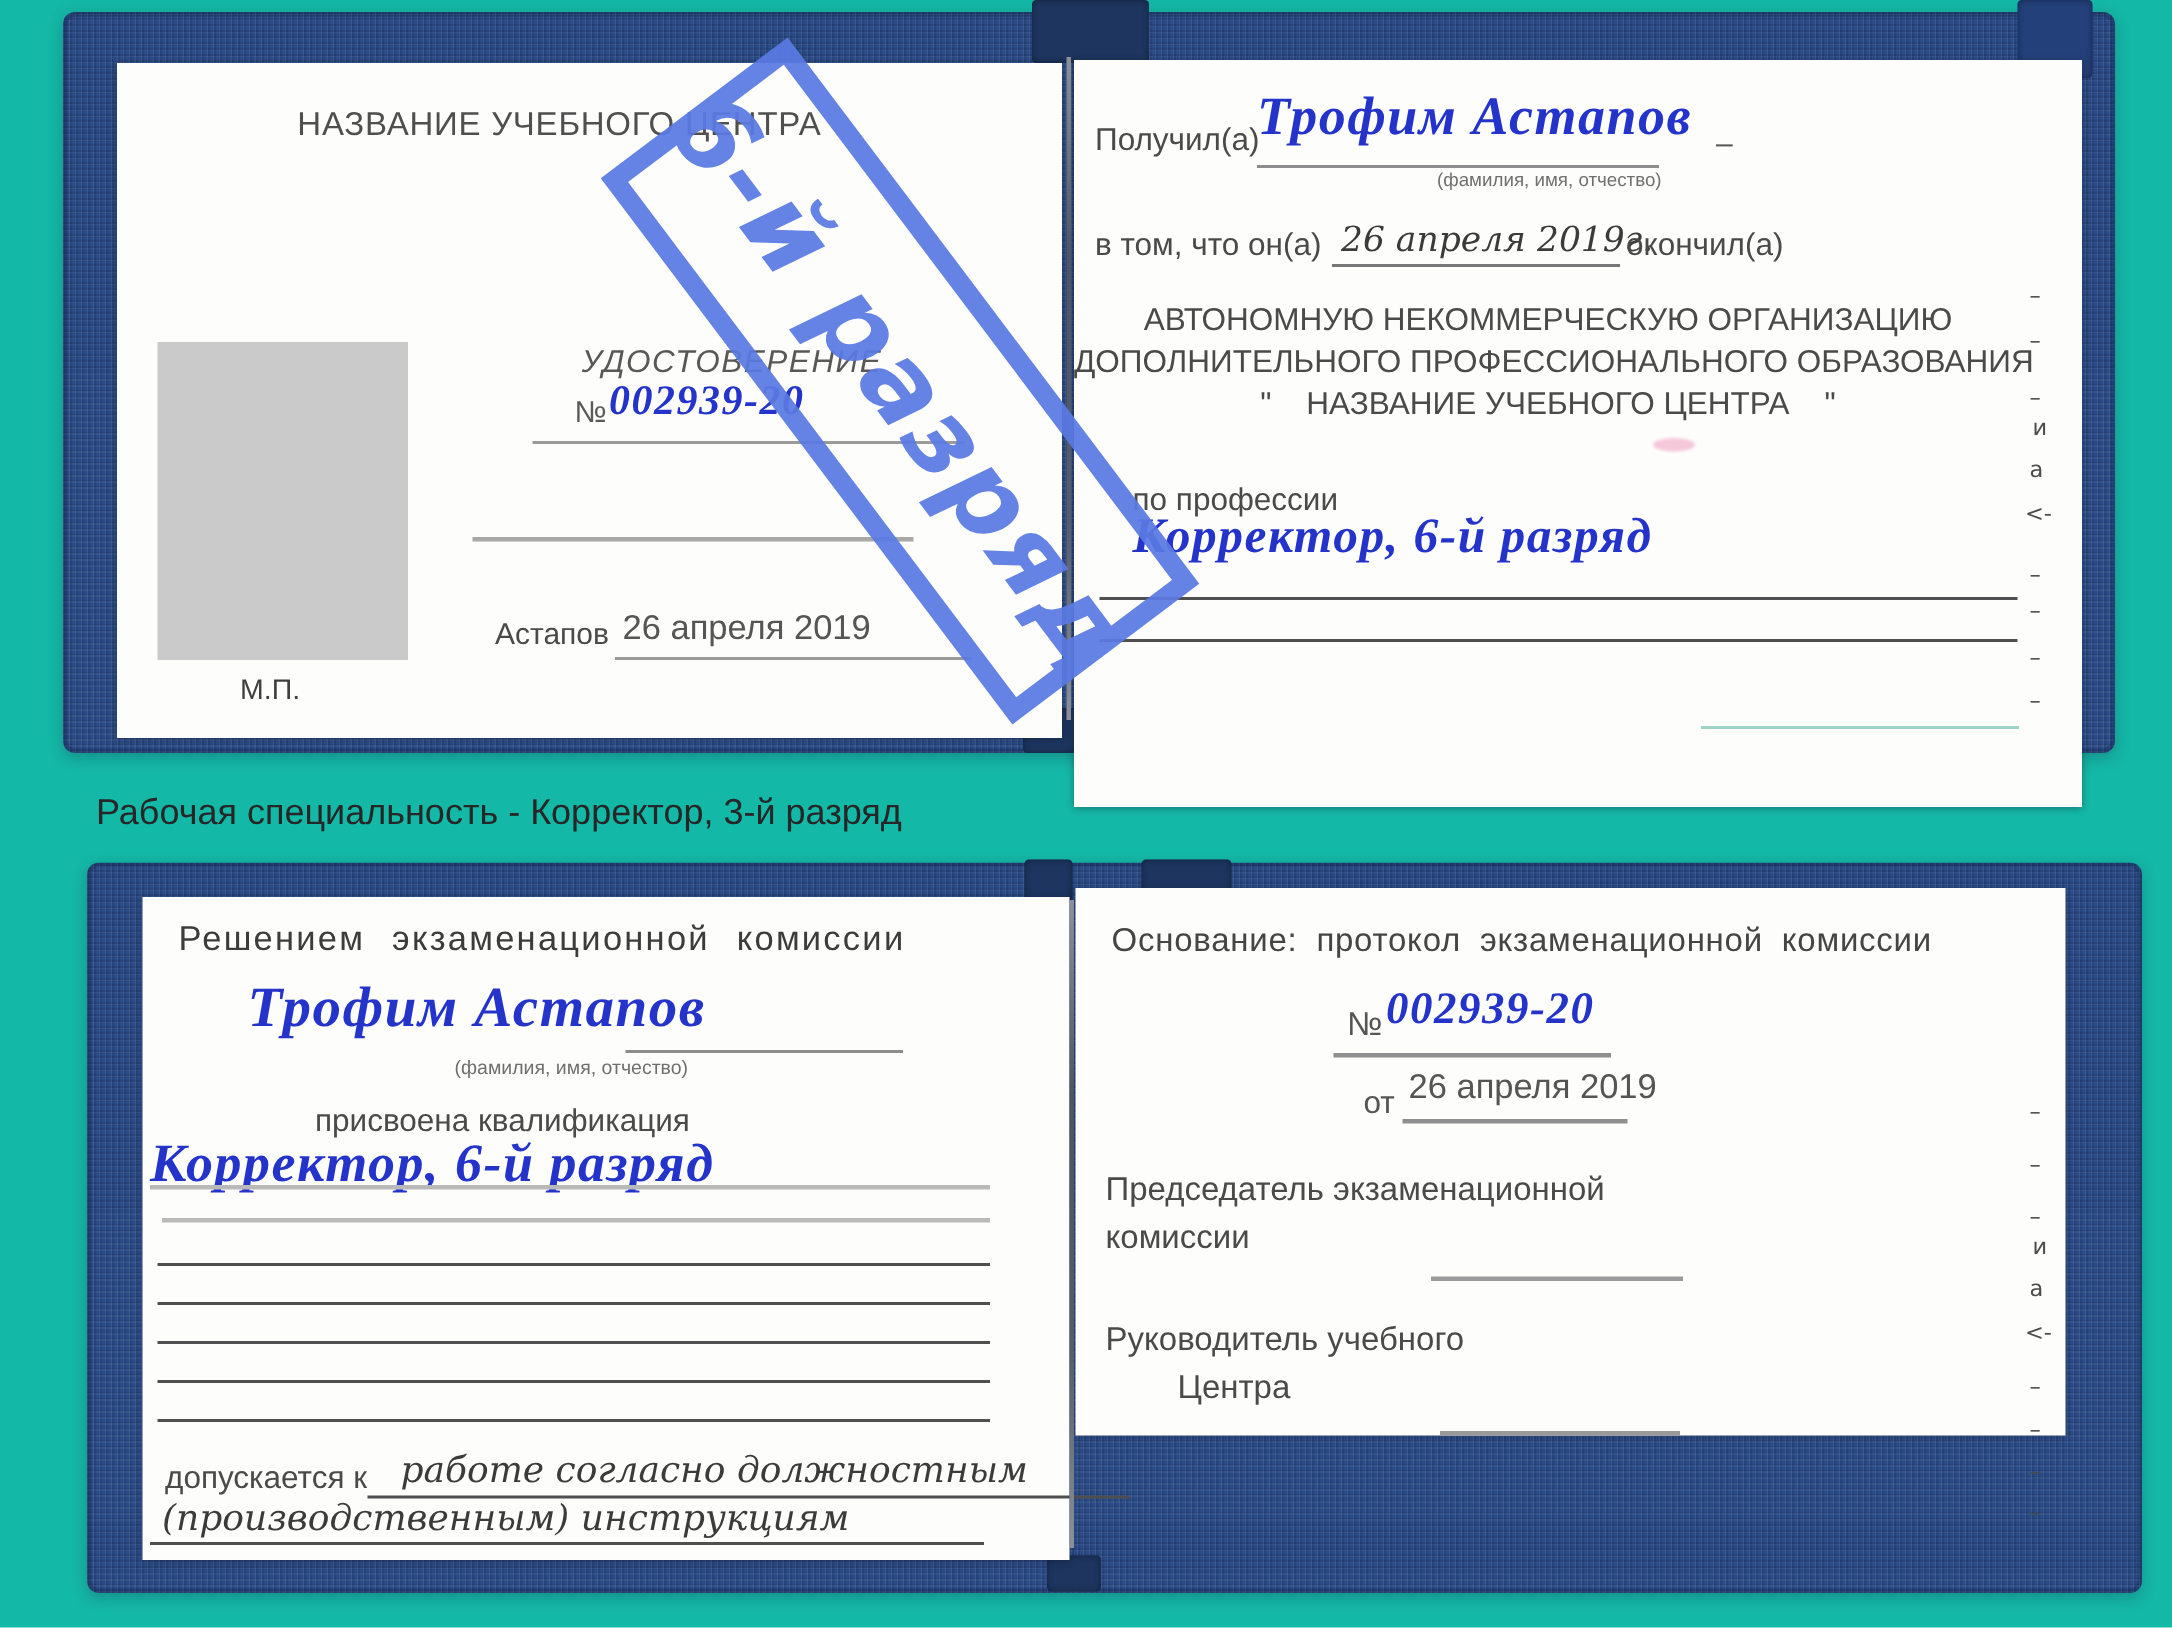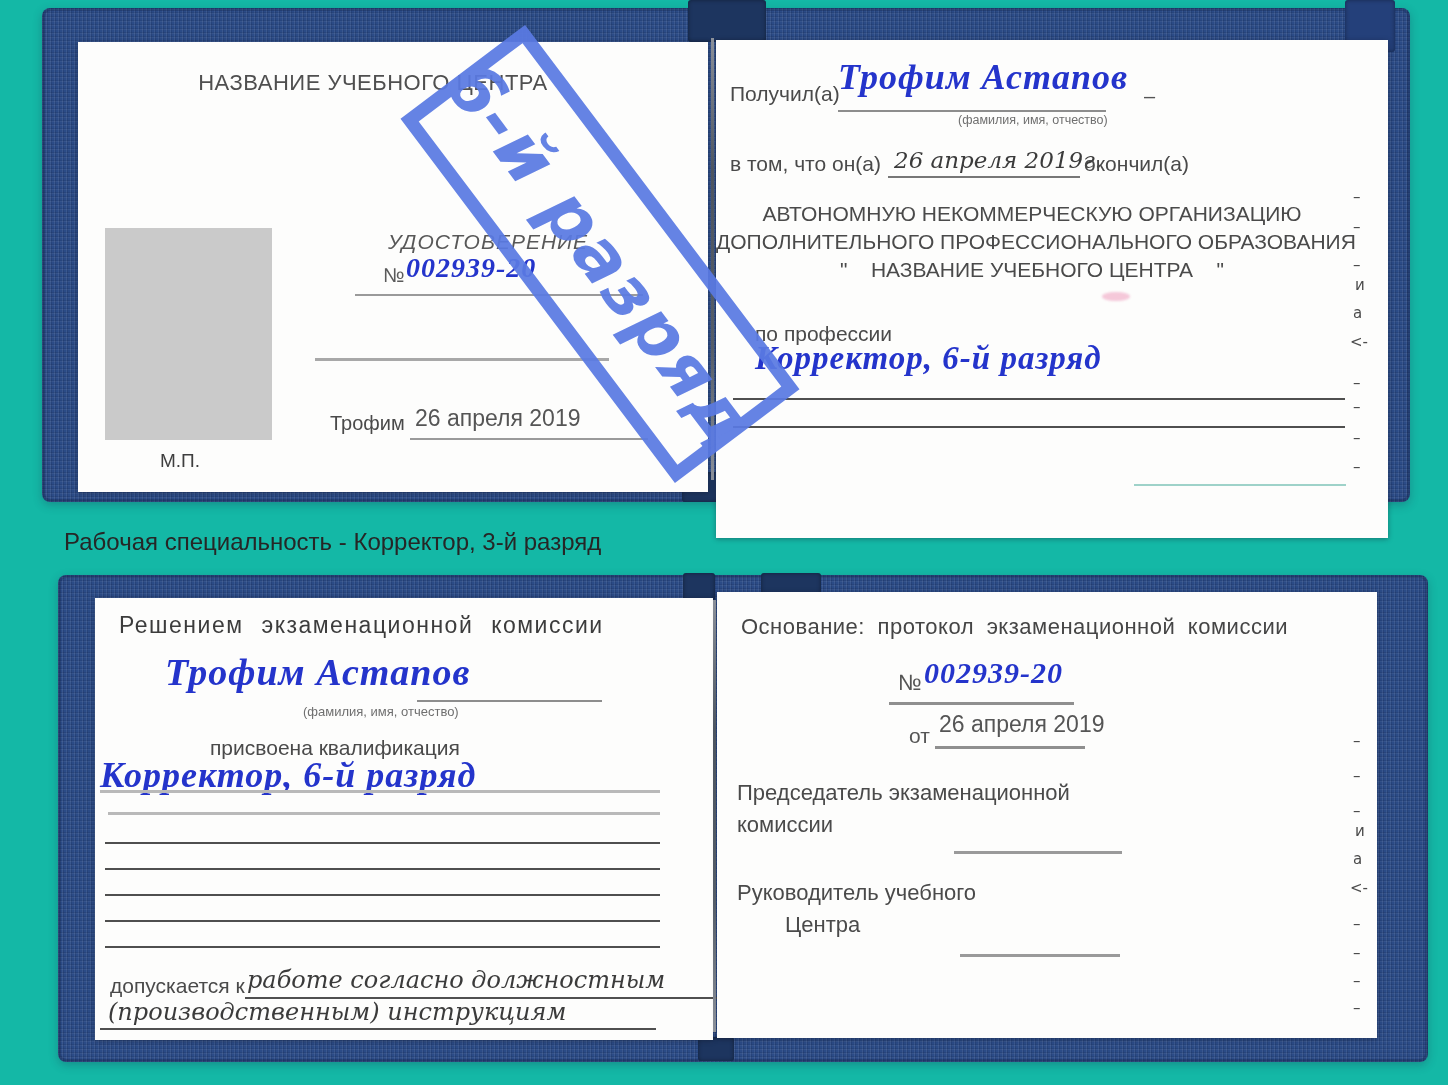--- a/index.html
+++ b/index.html
@@ -46,21 +46,21 @@
 
     <div class="page" style="left:36px;top:34px;width:630px;height:450px;">
       <div class="lbl ctr" style="left:0;top:28px;width:100%;padding-right:40px;box-sizing:border-box;font-size:22px;letter-spacing:.5px;color:#4f4f4f;">НАЗВАНИЕ УЧЕБНОГО ЦЕНТРА</div>
       <div class="photo" style="left:27px;top:186px;width:167px;height:212px;"></div>
       <div class="lbl" style="left:82px;top:408px;font-size:19px;color:#3f3f3f;">М.П.</div>
       <div class="lbl ctr" style="left:230px;top:188px;width:360px;font-size:21px;letter-spacing:1px;color:#585858;font-style:italic;">УДОСТОВЕРЕНИЕ</div>
       <div class="lbl" style="left:305px;top:222px;font-size:20px;color:#5a5a5a;">№</div>
       <div class="ink" style="left:328px;top:210px;font-size:28px;">002939-20</div>
       <div class="rule" style="left:277px;top:252px;width:288px;height:2px;"></div>
       <div class="rule" style="left:237px;top:316px;width:294px;height:3px;background:#a8a8a8;"></div>
-      <div class="lbl" style="left:252px;top:370px;font-size:20px;">Трофим</div>
+      <div class="lbl" style="left:252px;top:370px;font-size:20px;">Астапов</div>
       <div class="lbl" style="left:337px;top:363px;font-size:23px;color:#555;">26 апреля 2019</div>
       <div class="rule" style="left:332px;top:396px;width:238px;height:2px;"></div>
     </div>
 
     <div class="page" style="left:674px;top:32px;width:672px;height:498px;">
       <div class="lbl" style="left:14px;top:42px;font-size:21px;">Получил(а)</div>
       <div class="ink" style="left:122px;top:16px;font-size:36px;">Трофим Астапов</div>
       <div class="rule" style="left:122px;top:70px;width:268px;height:2px;background:#8d8d8d;"></div>
       <div class="hint" style="left:242px;top:73px;font-size:12.5px;">(фамилия, имя, отчество)</div>
       <div class="lbl" style="left:428px;top:45px;font-size:20px;color:#555;">–</div>
@@ -116,27 +116,27 @@
       <div class="lbl" style="left:115px;top:138px;font-size:21px;">присвоена квалификация</div>
       <div class="ink" style="left:5px;top:156px;font-size:36px;">Корректор, 6-й разряд</div>
       <div class="rule-soft" style="left:5px;top:192px;width:560px;height:3px;"></div>
       <div class="rule-soft" style="left:13px;top:214px;width:552px;height:3px;"></div>
       <div class="rule-dark" style="left:10px;top:244px;width:555px;height:2px;"></div>
       <div class="rule-dark" style="left:10px;top:270px;width:555px;height:2px;"></div>
       <div class="rule-dark" style="left:10px;top:296px;width:555px;height:2px;"></div>
       <div class="rule-dark" style="left:10px;top:322px;width:555px;height:2px;"></div>
       <div class="rule-dark" style="left:10px;top:348px;width:555px;height:2px;"></div>
       <div class="lbl" style="left:15px;top:376px;font-size:21px;">допускается к</div>
-      <div class="fserif" style="left:152px;top:368px;font-size:24px;">работе согласно должностным</div>
+      <div class="fserif" style="left:172px;top:368px;font-size:24px;">работе согласно должностным</div>
       <div class="rule-dark" style="left:150px;top:399px;width:508px;height:2px;"></div>
       <div class="fserif" style="left:13px;top:400px;font-size:24px;">(производственным) инструкциям</div>
       <div class="rule-dark" style="left:5px;top:430px;width:556px;height:2px;"></div>
     </div>
 
-    <div class="page" style="left:659px;top:17px;width:660px;height:446px;">
+    <div class="page" style="left:659px;top:17px;width:660px;height:365px;">
       <div class="lbl" style="left:24px;top:22px;font-size:22px;letter-spacing:.5px;word-spacing:6px;color:#454545;">
         <span>Основание:</span>
         <span>протокол экзаменационной комиссии</span>
       </div>
       <div class="lbl" style="left:181px;top:78px;font-size:22px;color:#555;">№</div>
       <div class="ink" style="left:207px;top:64px;font-size:30px;">002939-20</div>
       <div class="rule" style="left:172px;top:110px;width:185px;height:3px;background:#8f8f8f;"></div>
       <div class="lbl" style="left:192px;top:132px;font-size:21px;color:#555;">от</div>
       <div class="lbl" style="left:222px;top:119px;font-size:23px;color:#555;">26 апреля 2019</div>
       <div class="rule" style="left:218px;top:154px;width:150px;height:3px;background:#8f8f8f;"></div>

